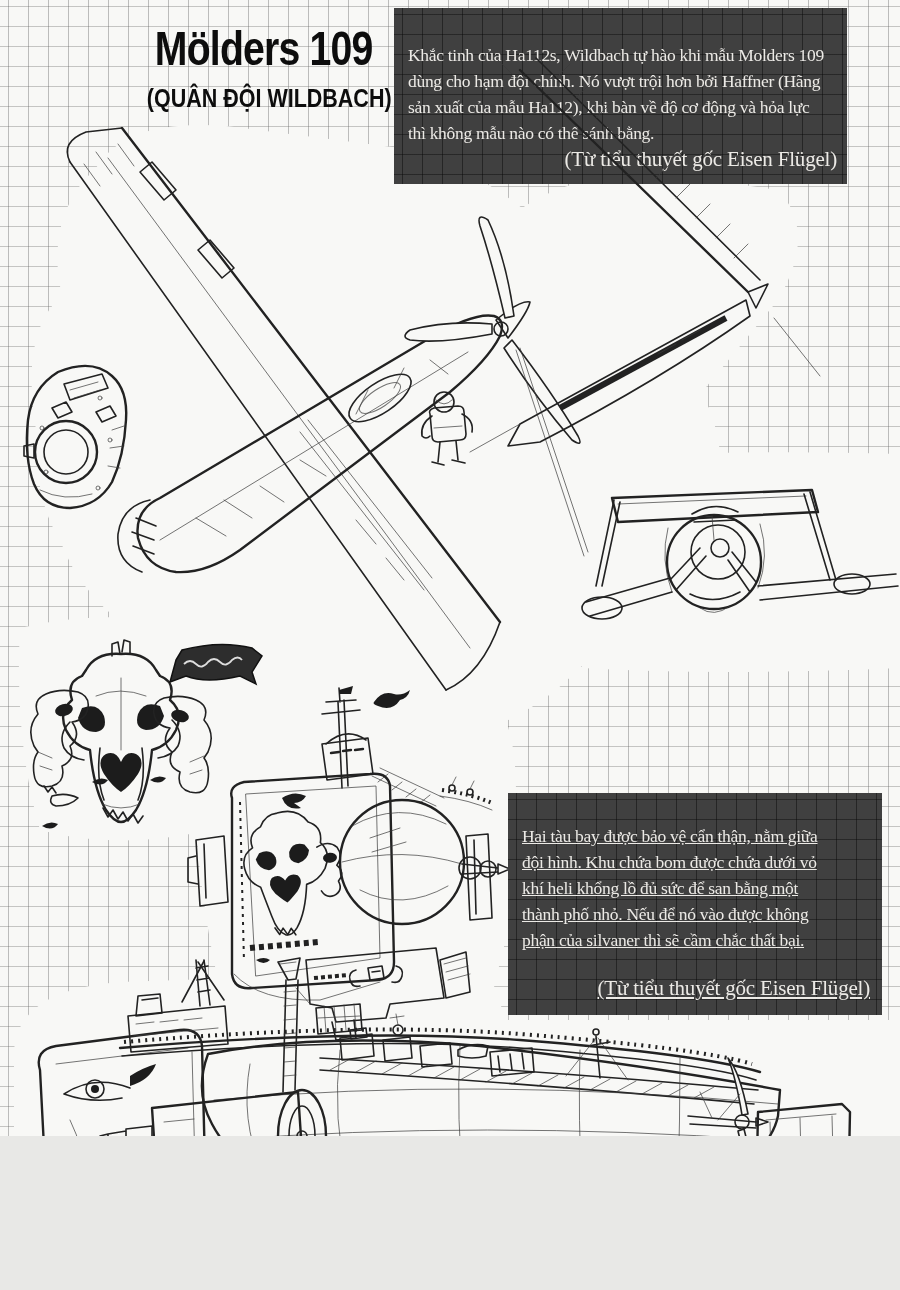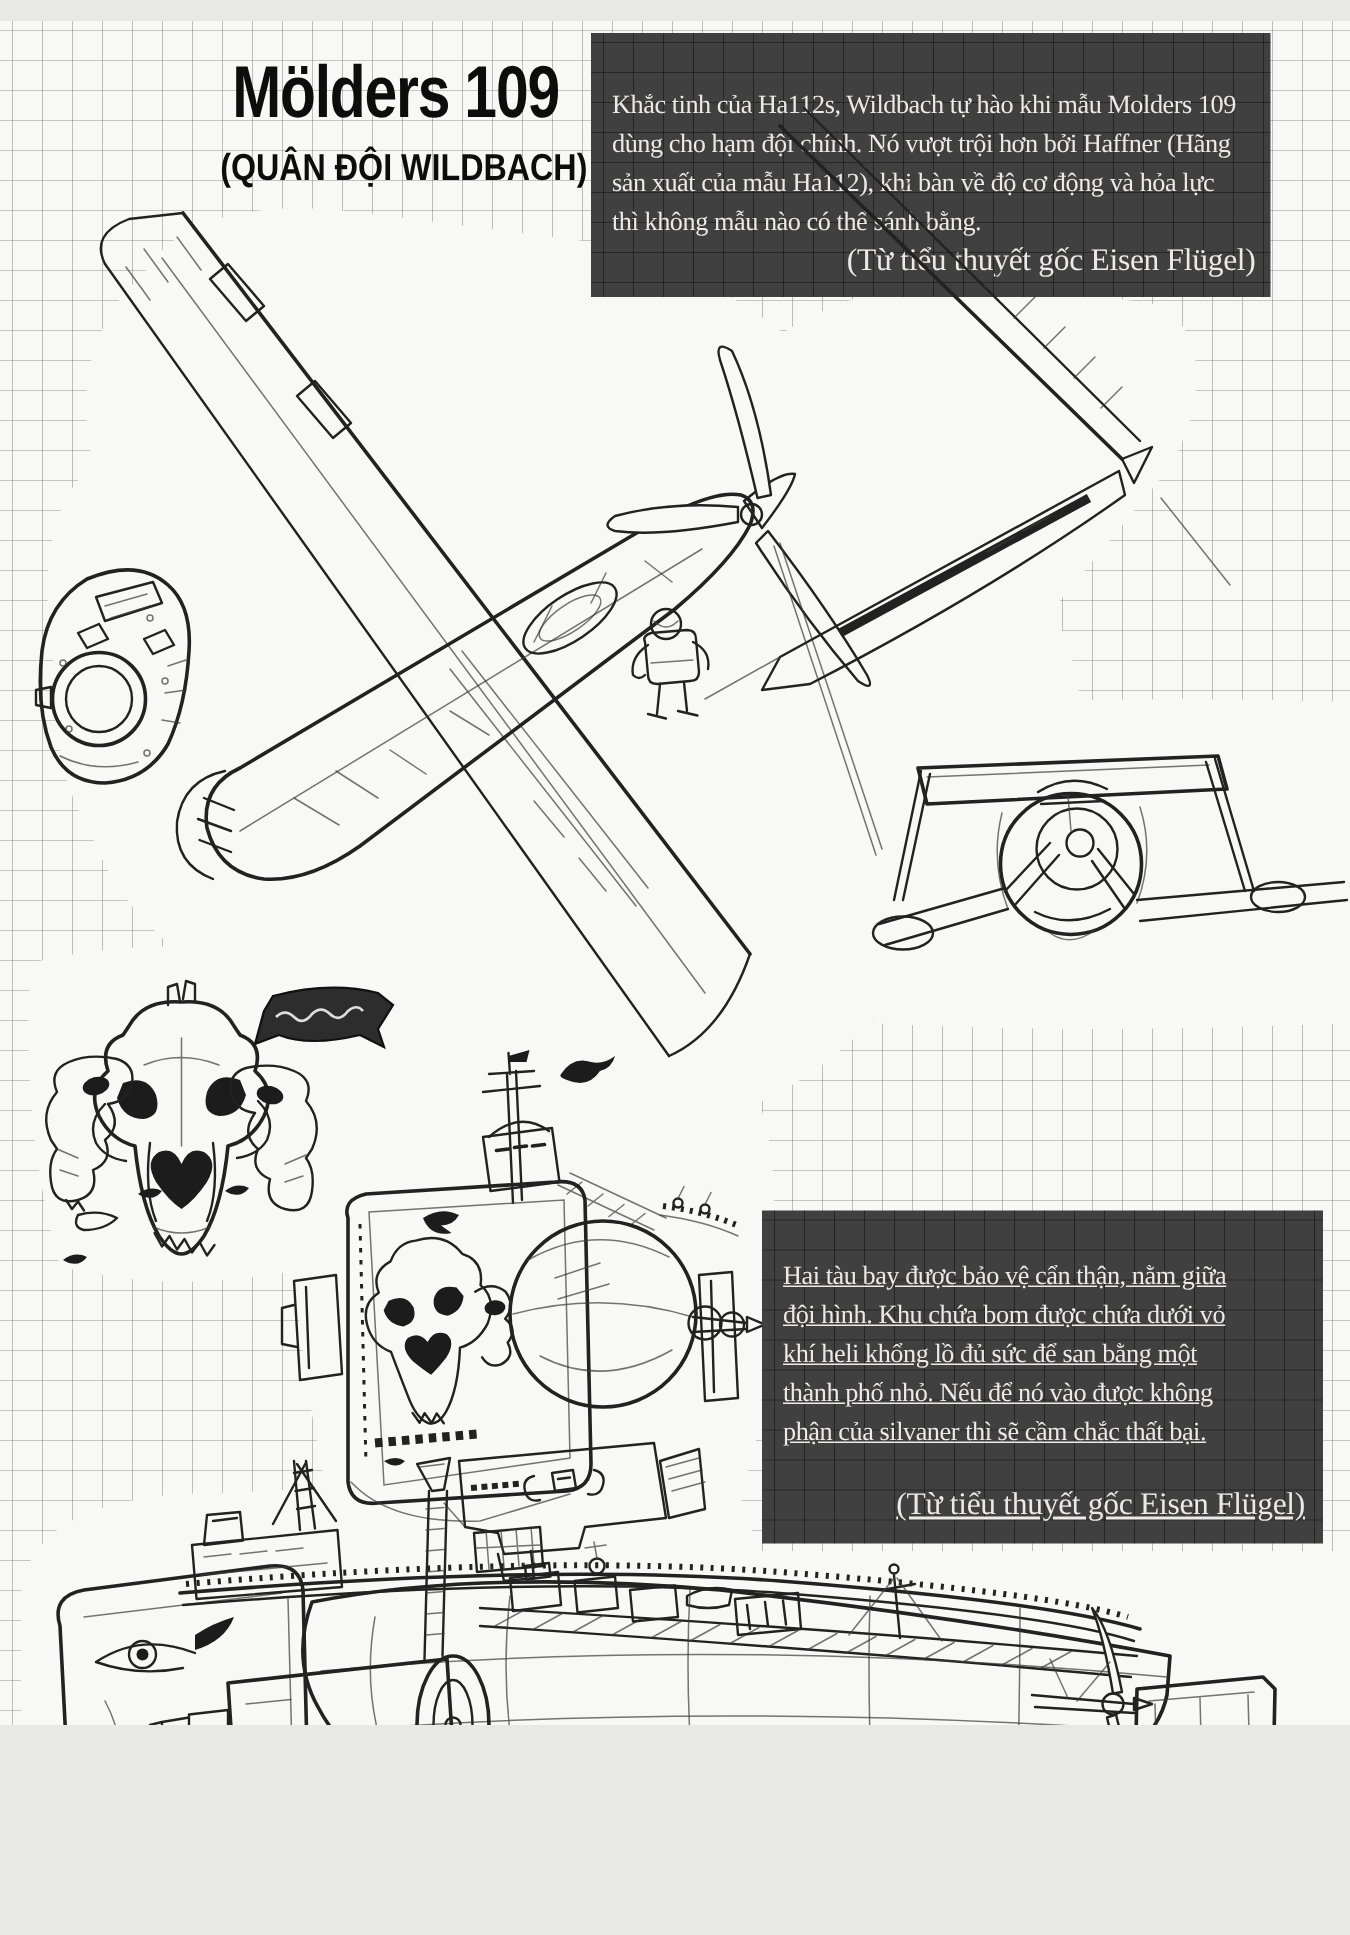--- a/index.html
+++ b/index.html
@@ -5,21 +5,20 @@
   html,body{margin:0;padding:0;}
   body{font-family:"Liberation Serif", serif; background:#e8e8e6;}
   #page{
     position:relative; width:900px; height:1136px; overflow:hidden;
     background-color:#f8f8f6;
     background-image:
       linear-gradient(to right, rgba(105,105,105,.42) 1px, transparent 1px),
       linear-gradient(to bottom, rgba(105,105,105,.36) 1px, transparent 1px);
     background-size:20px 20px, 20px 20px;
     background-position:8px 6px;
-    margin-top:14px;
   }
   svg.layer{position:absolute; left:0; top:0; z-index:1;}
   svg.overlay{z-index:3; pointer-events:none;}
   .ink{stroke:#222; fill:none; stroke-width:1.6; stroke-linecap:round; stroke-linejoin:round;}
   .ink2{stroke:#222; fill:none; stroke-width:2.4; stroke-linecap:round; stroke-linejoin:round;}
   .thin{stroke:#3a3a3a; fill:none; stroke-width:1; opacity:.7; stroke-linecap:round;}
   .dark{fill:#1c1c1c; stroke:none;}
   .blob{fill:#f8f8f6; stroke:none;}
   .whitefill{fill:#f8f8f6;}
   .title-block{

